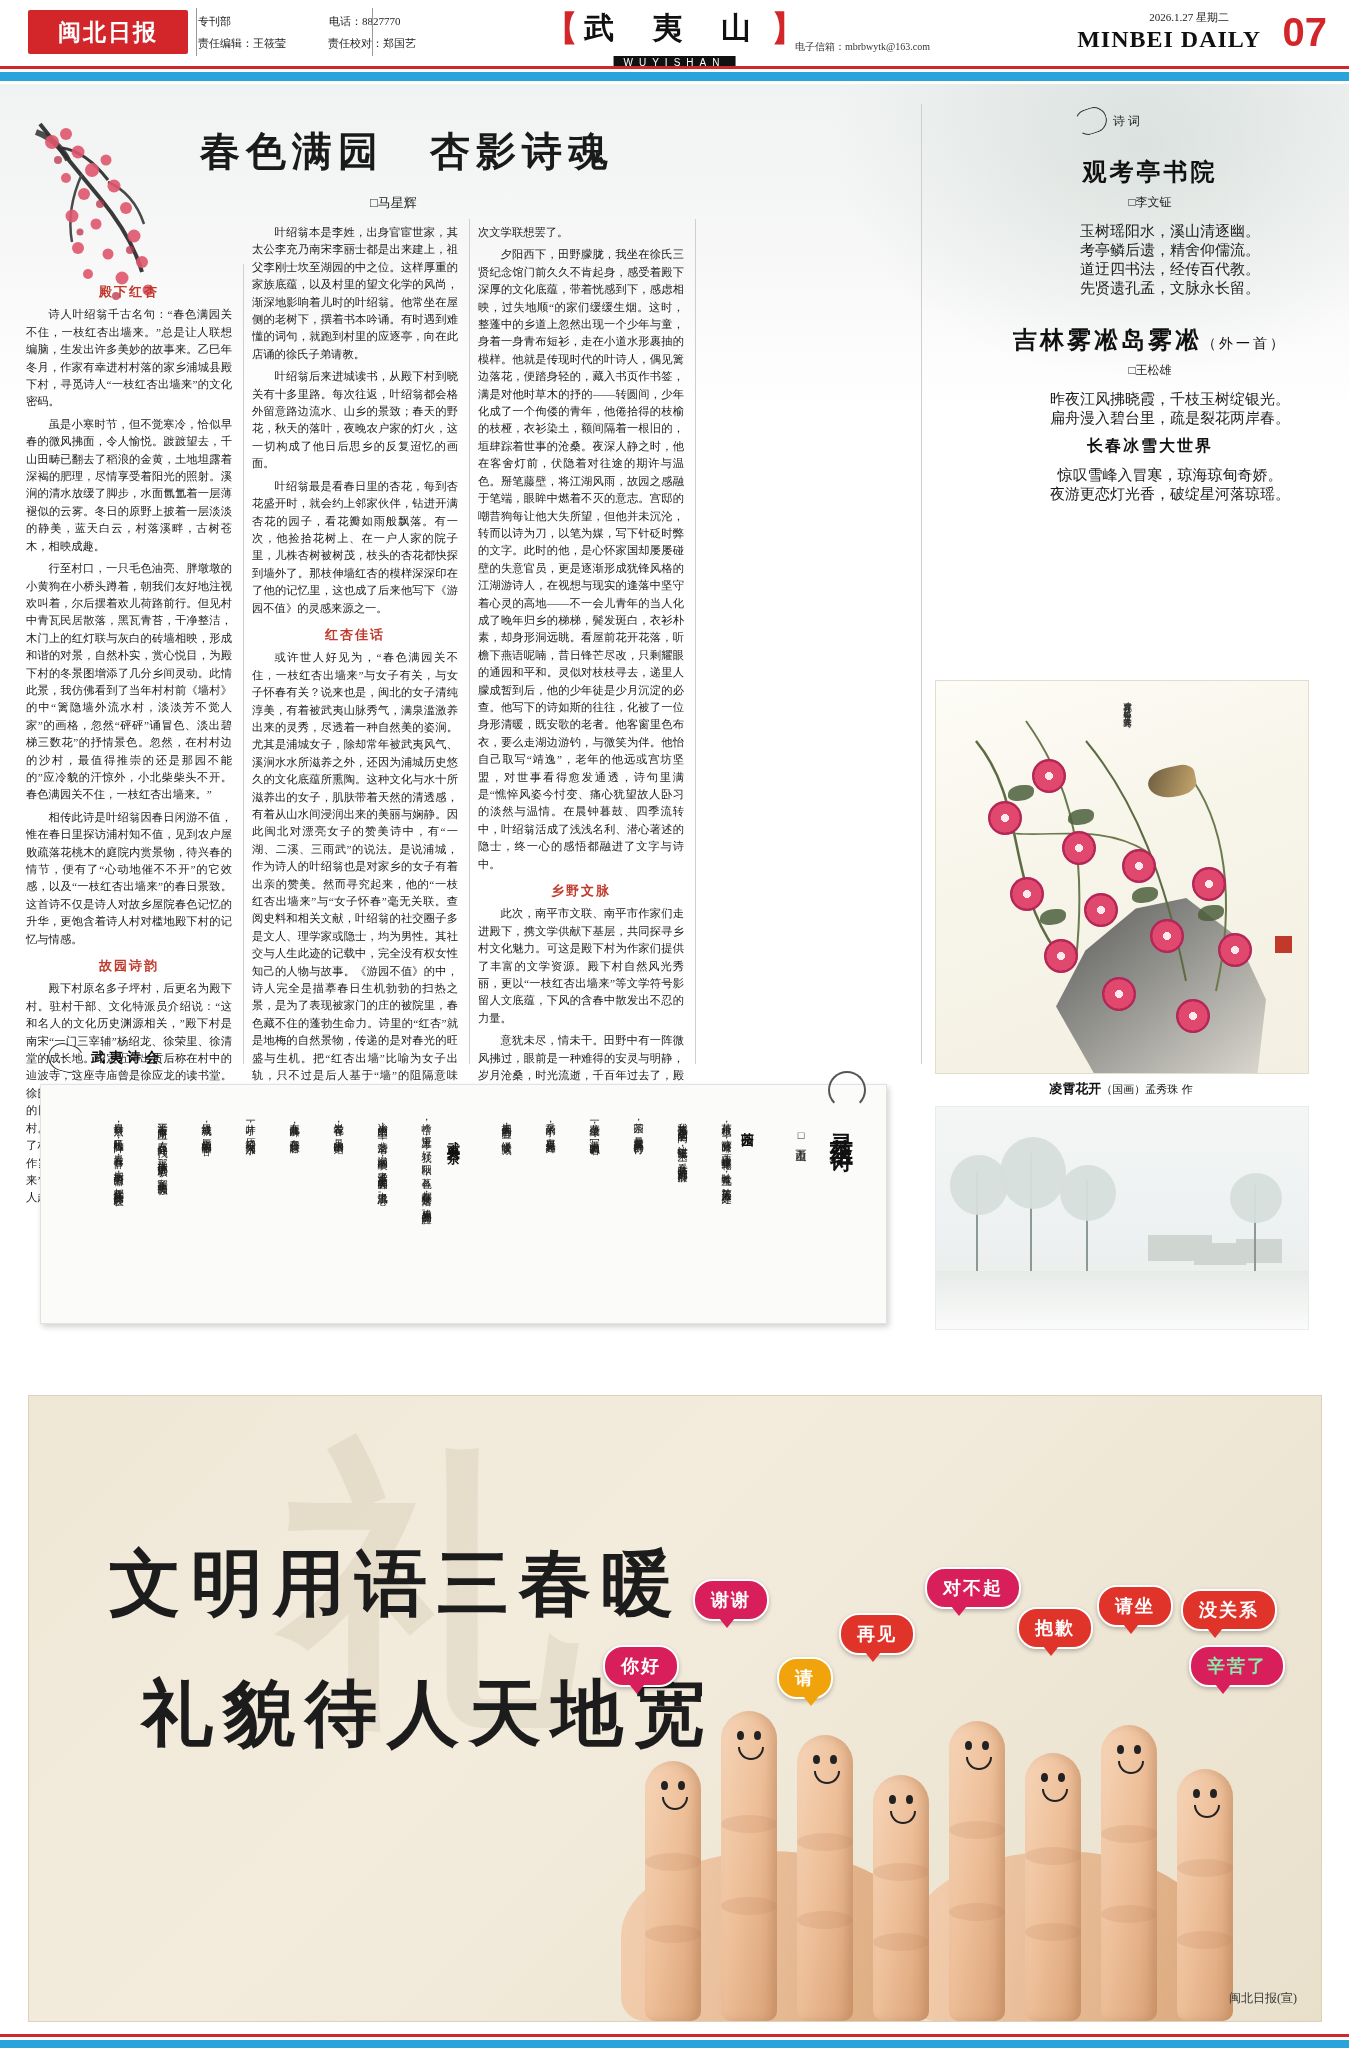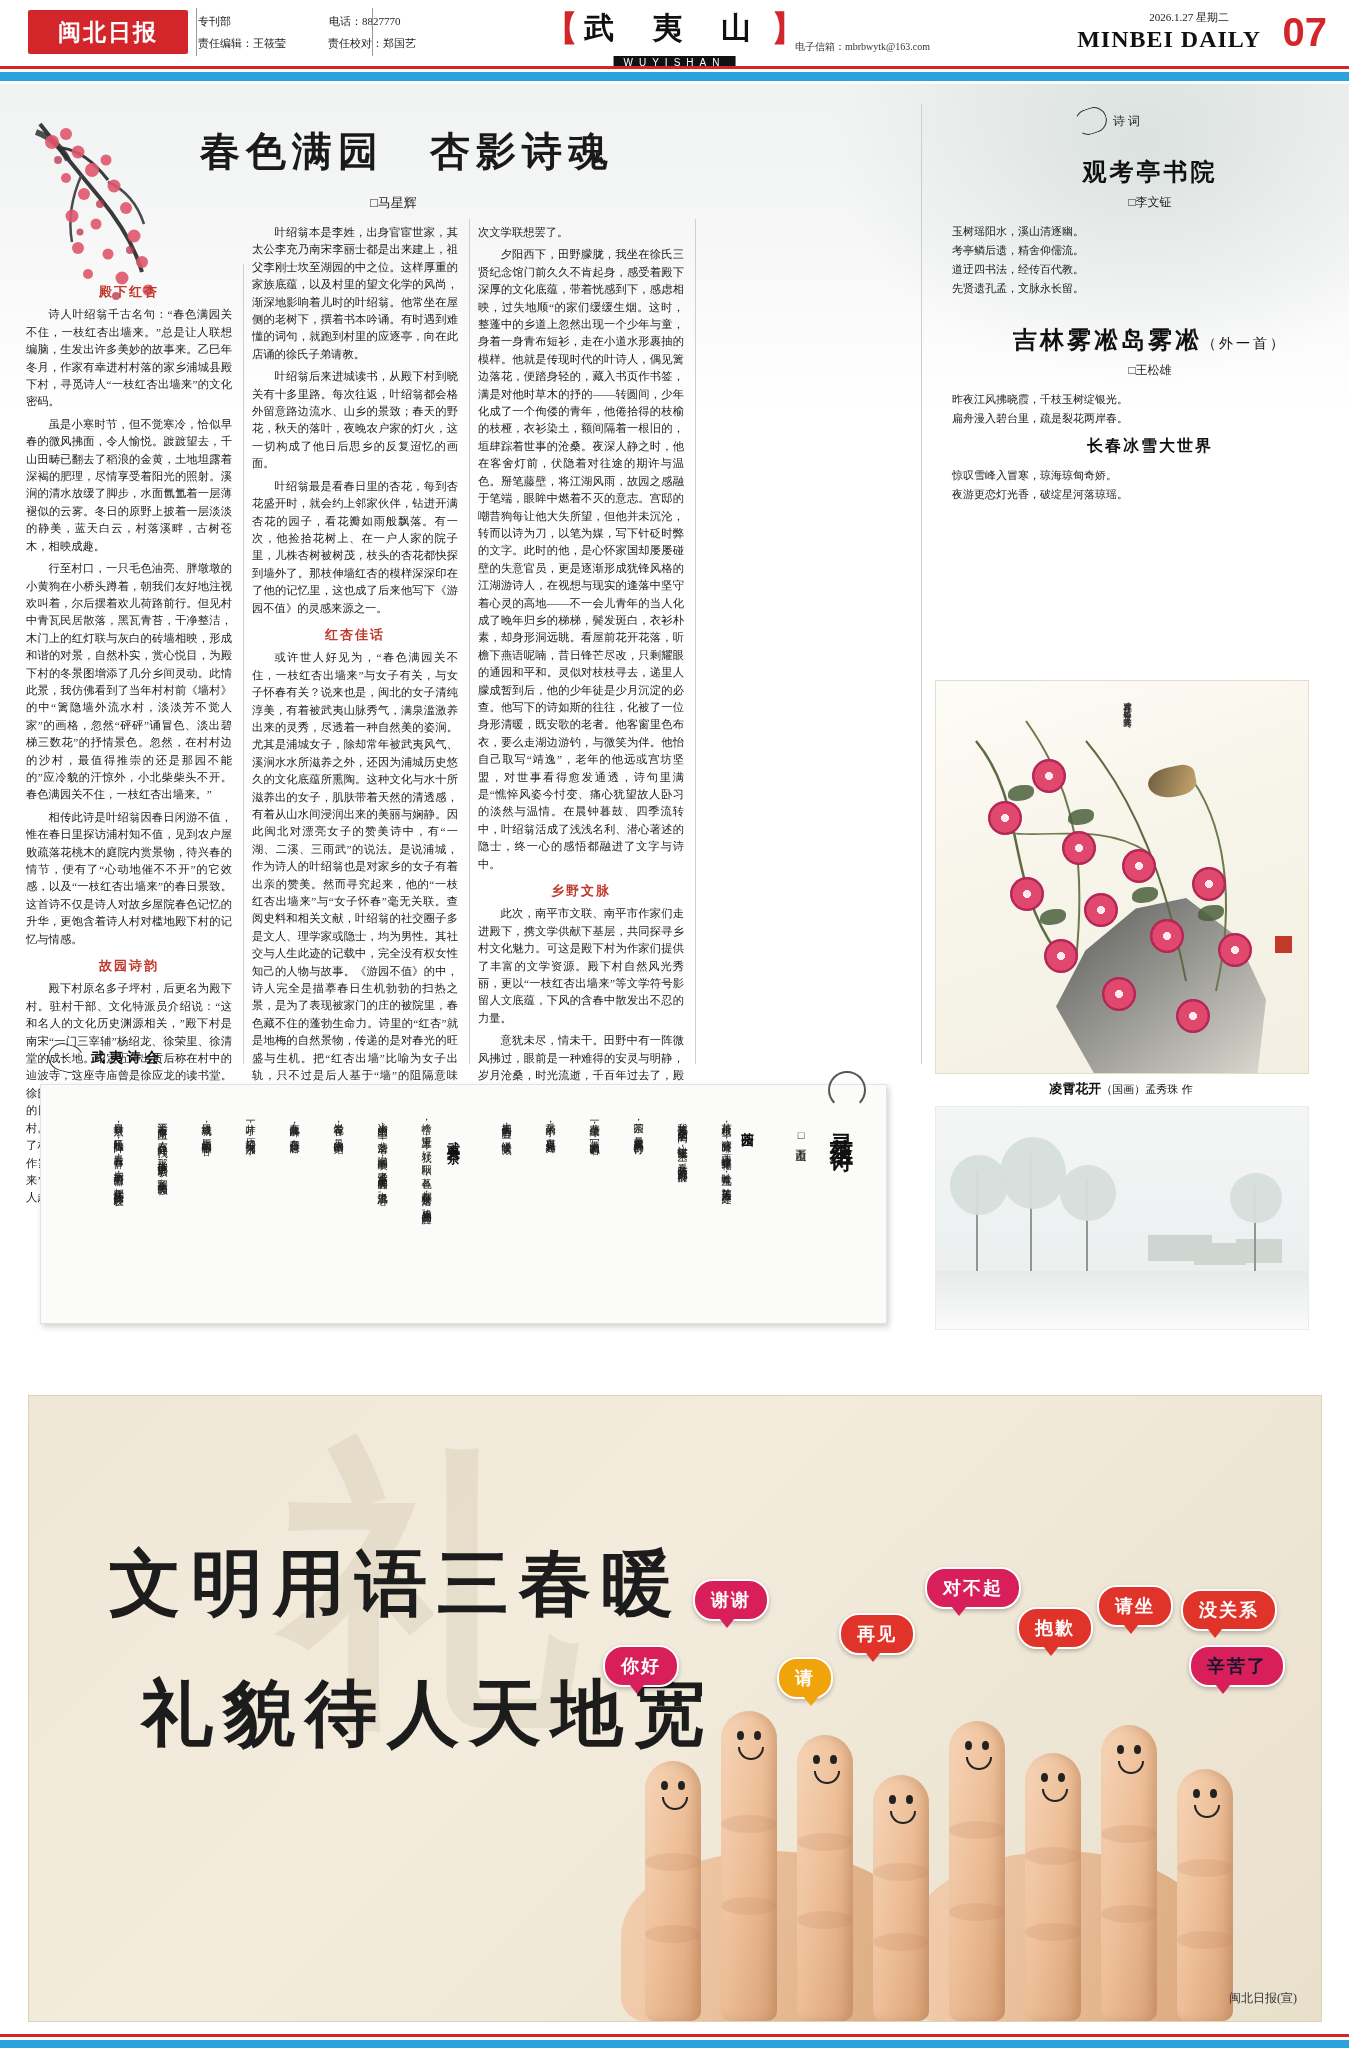--- a/index.html
+++ b/index.html
@@ -91,22 +91,22 @@
   .poem-badge .ring{width:30px;height:24px;border:1.5px solid #333;border-radius:50%/60%;
     border-left-color:transparent;transform:rotate(-18deg);}
   .poem-badge .txt{font-size:12px;letter-spacing:3px;color:#222;font-family:"DejaVu Serif",serif;}
 
   .rtitle{
     position:absolute;text-align:center;width:300px;left:1000px;
     font-family:"DejaVu Serif",serif;font-weight:bold;color:#111;
   }
   .rbyline{position:absolute;width:300px;left:1000px;text-align:center;font-size:12px;color:#222;}
   .verse{
-    position:absolute;width:300px;left:952px;text-align:left;
-    font-size:11px;line-height:19px;color:#1b1b1b;
+    position:absolute;width:300px;left:1020px;text-align:center;
+    font-size:15px;line-height:19px;color:#1b1b1b;
   }
   .verse div{white-space:nowrap;}
 
   
   .painting{
     position:absolute;left:935px;top:596px;width:372px;height:392px;
     background:linear-gradient(160deg,#fdfcf6 0%,#f7f4e9 45%,#f3efe2 100%);
     border:1px solid #e3ddcb;overflow:hidden;
   }
   .painting .rockbase{
@@ -501,21 +501,21 @@
       </div>
 
       <div class="bubble" style="left:22px;top:184px;background:#d81f5b;color:#d81f5b"><span style="color:#fff">你好</span></div>
       <div class="bubble" style="left:112px;top:118px;background:#d81f5b;color:#d81f5b"><span style="color:#fff">谢谢</span></div>
       <div class="bubble" style="left:196px;top:196px;background:#f0a30a;color:#f0a30a"><span style="color:#fff">请</span></div>
       <div class="bubble" style="left:258px;top:152px;background:#e0342b;color:#e0342b"><span style="color:#fff">再见</span></div>
       <div class="bubble" style="left:344px;top:106px;background:#d81f5b;color:#d81f5b"><span style="color:#fff">对不起</span></div>
       <div class="bubble" style="left:436px;top:146px;background:#e0342b;color:#e0342b"><span style="color:#ffffff">抱歉</span></div>
       <div class="bubble" style="left:516px;top:124px;background:#e0342b;color:#e0342b"><span style="color:#fff">请坐</span></div>
       <div class="bubble" style="left:600px;top:128px;background:#e0342b;color:#e0342b"><span style="color:#fff">没关系</span></div>
-      <div class="bubble" style="left:608px;top:184px;background:#d81f5b;color:#d81f5b"><span style="color:#0f172a">辛苦了</span></div>
+      <div class="bubble" style="left:608px;top:184px;background:#d81f5b;color:#d81f5b"><span style="color:#86efac">辛苦了</span></div>
     </div>
 
     <div class="ad-credit">闽北日报(宣)</div>
   </div>
 
   <div class="footer-red"></div>
   <div class="footer-bar"></div>
 </div>
 
 </body></html>

